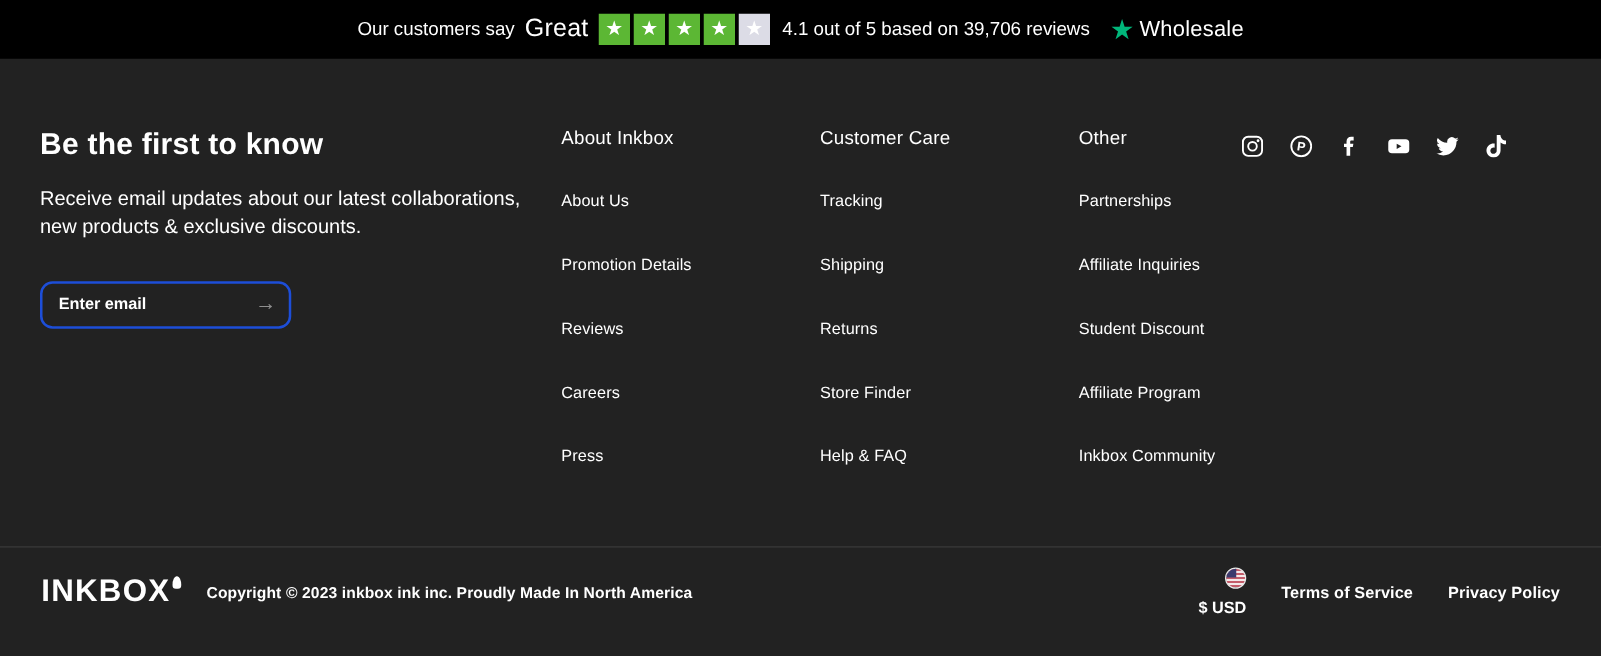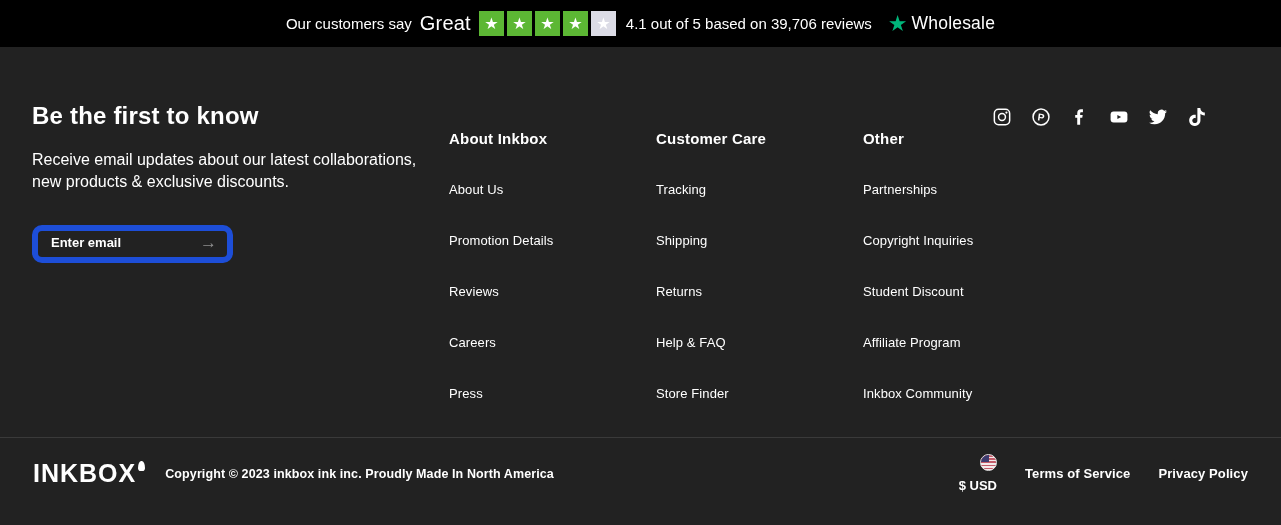--- a/index.html
+++ b/index.html
@@ -39,41 +39,41 @@
     height: 390px;
     padding: 55px 32px 0 32px;
     display: flex;
     align-items: flex-start;
   }
   .newsletter { width: 417px; }
   .newsletter h2 { font-size: 24px; font-weight: 700; margin-bottom: 19px; letter-spacing: .2px; }
   .newsletter p { font-size: 16px; line-height: 1.35; width: 392px; margin-bottom: 33px; }
   .email-box {
     width: 201px; height: 38px;
-    border: 6px solid #1d4ed8;
+    border: 2px solid #1d4ed8;
     border-radius: 10px;
     display: flex; align-items: center;
     padding: 0 10px 4px 13px;
     background: transparent;
   }
   .email-box input {
     flex: 1; min-width: 0;
     background: transparent; border: none; outline: none;
     color: #ffffff; font-size: 13px; font-weight: 700;
     font-family: "Liberation Sans", sans-serif;
   }
   .email-box input::placeholder { color: #ffffff; opacity: 1; }
   .email-submit {
     background: none; border: none; cursor: pointer;
     color: #8f8f8f; font-size: 17px; line-height: 1; padding: 0;
   }
 
   .link-col { width: 207px; }
   .link-col.col-3 { width: 121px; }
-  .link-col h3 { font-size: 15px; font-weight: 700; letter-spacing: .2px; margin-top: 28px; }
+  .link-col h3 { font-size: 15px; font-weight: 400; letter-spacing: .2px; }
   .link-col ul { list-style: none; }
   .link-col li { margin-top: 33px; }
   .link-col a {
     color: #ffffff; text-decoration: none;
     font-size: 13px; letter-spacing: .1px; cursor: pointer;
   }
 
   .social-row { display: flex; gap: 21px; margin-left: 9px; margin-top: 6px; }
   .social-link { display: block; width: 18px; height: 18px; cursor: pointer; }
   .social-link svg { width: 18px; height: 18px; display: block; }
@@ -166,30 +166,30 @@
       <li><a>Press</a></li>
     </ul>
   </div>
 
   <div class="link-col col-2">
     <h3>Customer Care</h3>
     <ul>
       <li><a>Tracking</a></li>
       <li><a>Shipping</a></li>
       <li><a>Returns</a></li>
+      <li><a>Store Finder</a></li>
       <li><a>Help &amp; FAQ</a></li>
-      <li><a>Store Finder</a></li>
     </ul>
   </div>
 
   <div class="link-col col-3">
     <h3>Other</h3>
     <ul>
       <li><a>Partnerships</a></li>
-      <li><a>Copyright Inquiries</a></li>
+      <li><a>Affiliate Inquiries</a></li>
       <li><a>Student Discount</a></li>
       <li><a>Affiliate Program</a></li>
       <li><a>Inkbox Community</a></li>
     </ul>
   </div>
 
   <div class="social-row">
     <a class="social-link">
       <svg viewBox="0 0 24 24" fill="none">
         <rect x="1.8" y="1.8" width="20.4" height="20.4" rx="5.6" stroke="#ffffff" stroke-width="2"></rect>

